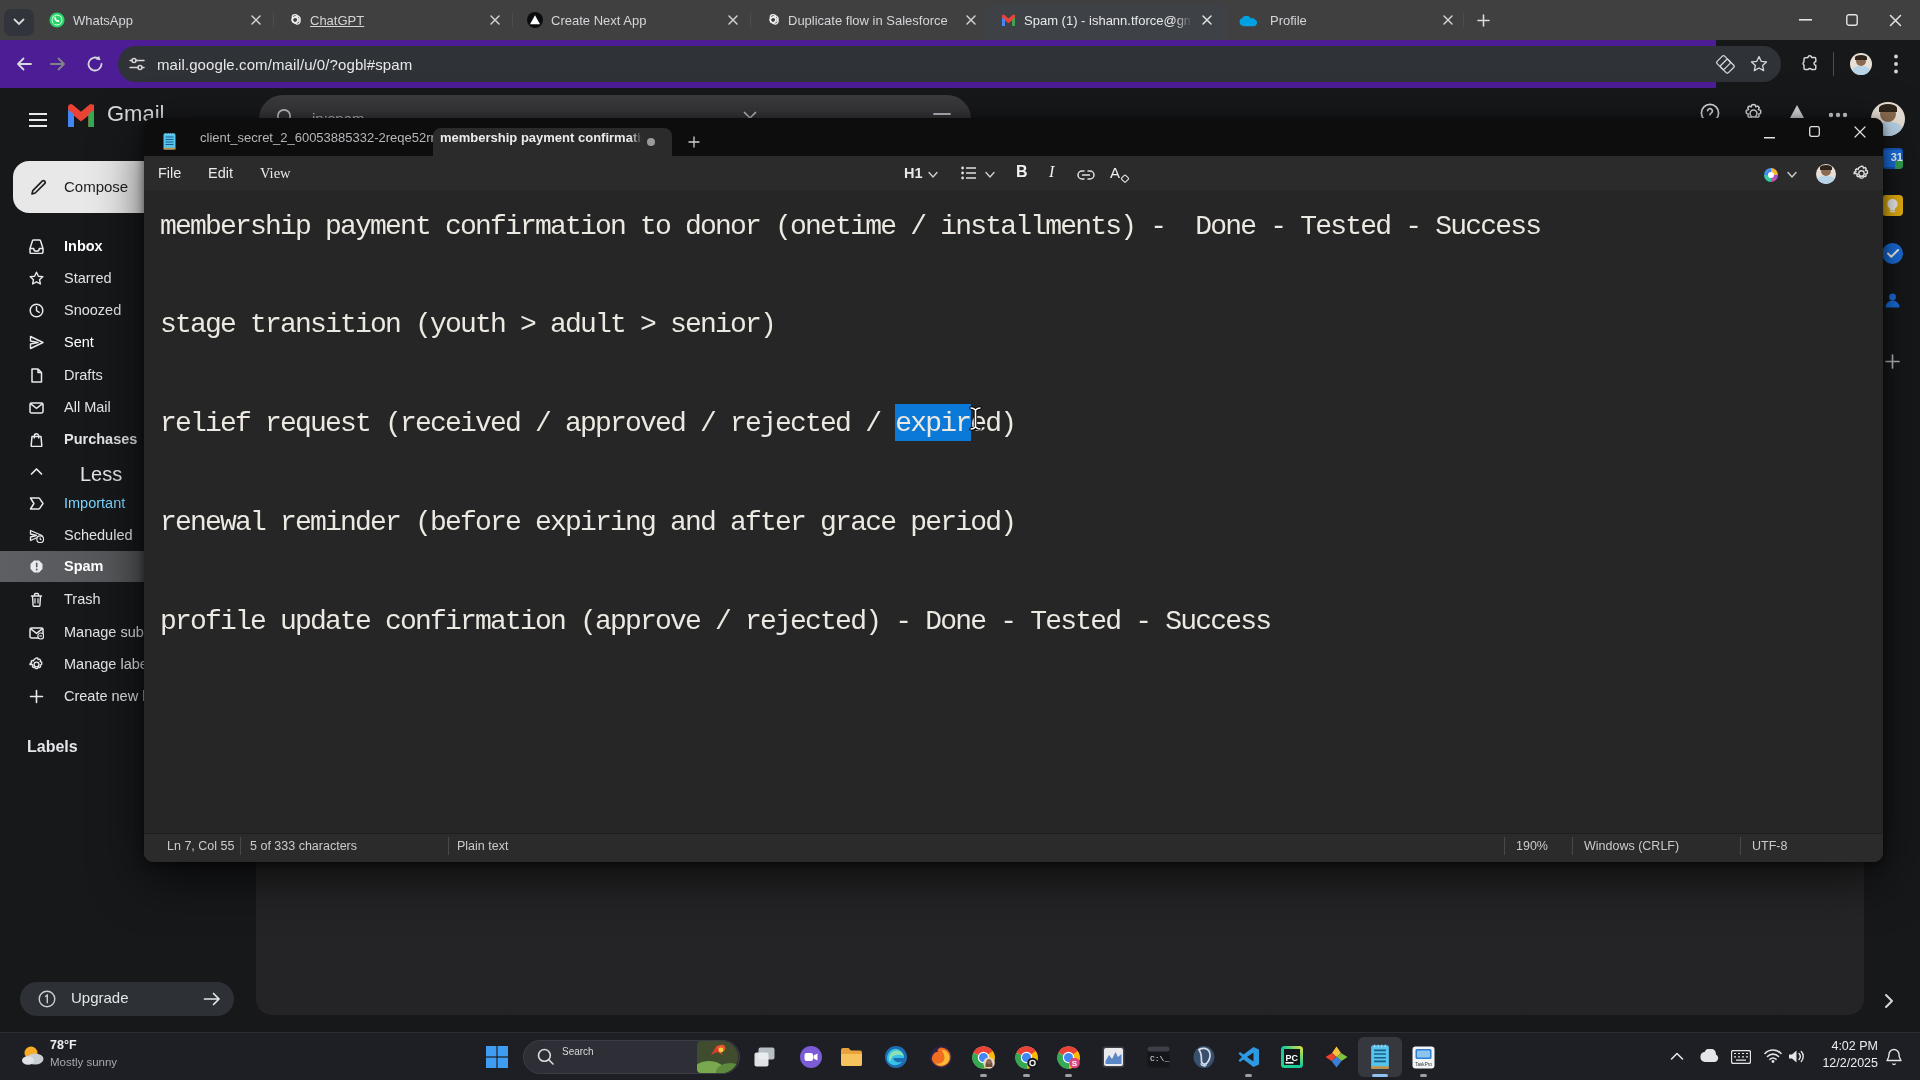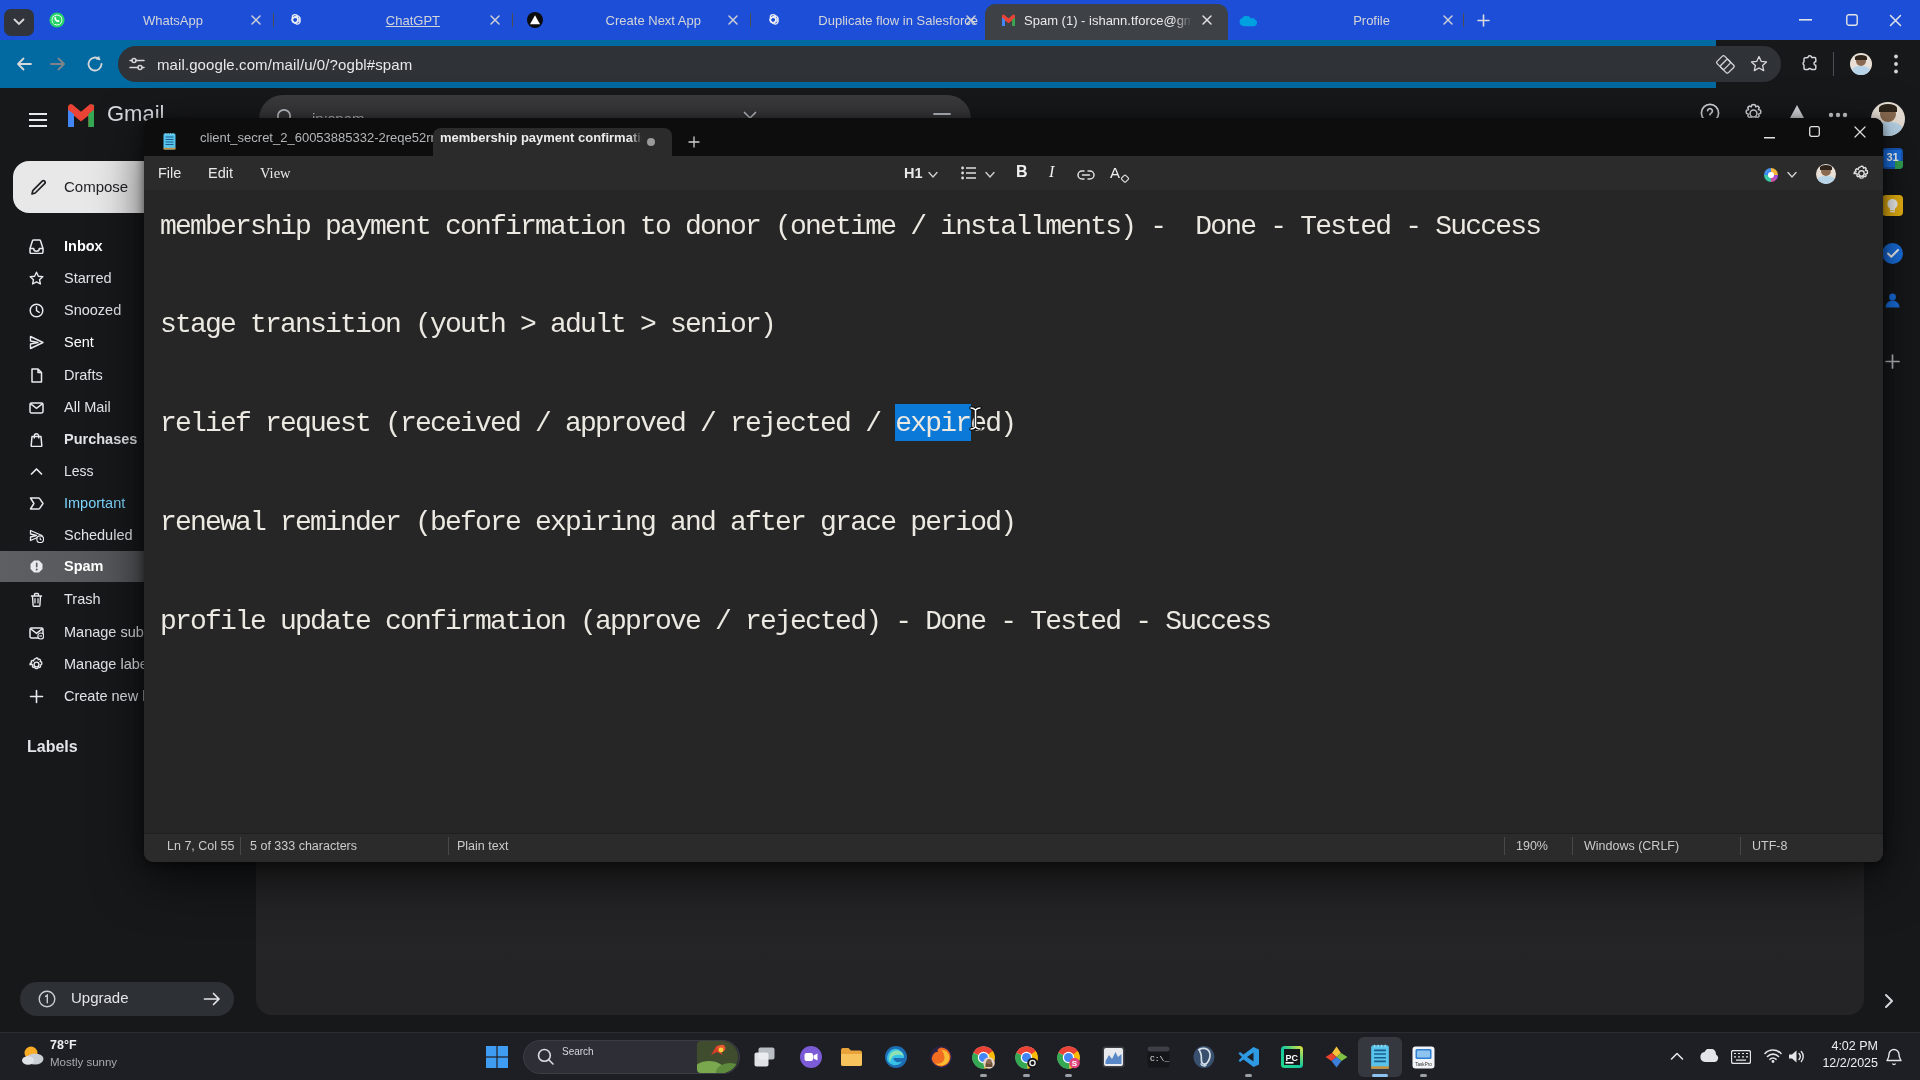--- a/index.html
+++ b/index.html
@@ -5,21 +5,21 @@
   * { margin:0; padding:0; box-sizing:border-box; }
   html,body { width:1920px; height:1080px; overflow:hidden; background:#17181a; font-family:"Liberation Sans",sans-serif; }
   .abs { position:absolute; }
   #stage { position:relative; width:1920px; height:1080px; }
   svg { display:block; }
 </style>
 </head>
 <body>
 <div id="stage">
 
-  <div class="abs" id="tabstrip" style="left:0;top:0;width:1920px;height:40px;background:#1d4ed8;text-align:right;">
+  <div class="abs" id="tabstrip" style="left:0;top:0;width:1920px;height:40px;background:#404040;">
 
     <div class="abs" style="left:4px;top:9px;width:30px;height:27px;border-radius:7px;background:#31343a;"></div>
     <svg class="abs" style="left:13px;top:17px;" width="12" height="10" viewBox="0 0 12 10">
         <path d="M1.5 2.5 L6 7 L10.5 2.5" fill="none" stroke="#d9dadd" stroke-width="1.8" stroke-linecap="round"></path>
       </svg>
 
     <svg class="abs" style="left:49px;top:12px;" width="16" height="16" viewBox="0 0 16 16">
         <circle cx="8" cy="8" r="7.6" fill="#25d366"></circle>
         <circle cx="8" cy="8" r="5.4" fill="#fff"></circle>
         <circle cx="8" cy="8" r="4.6" fill="#25d366"></circle>
@@ -96,21 +96,21 @@
         <rect width="13" height="1.6" fill="#e3e4e6"></rect>
       </svg>
     <svg class="abs" style="left:1846px;top:14px;" width="12" height="12" viewBox="0 0 12 12">
         <rect x="0.8" y="0.8" width="10.4" height="10.4" rx="2" fill="none" stroke="#e3e4e6" stroke-width="1.4"></rect>
       </svg>
     <svg class="abs" style="left:1889px;top:14px;" width="13" height="13" viewBox="0 0 13 13">
         <path d="M1.5 1.5 L11.5 11.5 M11.5 1.5 L1.5 11.5" stroke="#e3e4e6" stroke-width="1.5" stroke-linecap="round"></path>
       </svg>
   </div>
 
-  <div class="abs" id="toolbar" style="left:0;top:40px;width:1716px;height:48px;background:#0369a1;">
+  <div class="abs" id="toolbar" style="left:0;top:40px;width:1716px;height:48px;background:#4c1d95;">
 
     <svg class="abs" style="left:14px;top:14px;" width="20" height="20" viewBox="0 0 20 20">
         <path d="M17 10 H4 M9.5 4.5 L4 10 L9.5 15.5" fill="none" stroke="#d5d7da" stroke-width="1.8" stroke-linecap="round" stroke-linejoin="round"></path>
       </svg>
 
     <svg class="abs" style="left:48px;top:14px;" width="20" height="20" viewBox="0 0 20 20">
         <path d="M3 10 H16 M10.5 4.5 L16 10 L10.5 15.5" fill="none" stroke="#808489" stroke-width="1.8" stroke-linecap="round" stroke-linejoin="round"></path>
       </svg>
 
     <svg class="abs" style="left:85px;top:14px;" width="20" height="20" viewBox="0 0 20 20">
@@ -242,21 +242,21 @@
       </svg>
     <div class="abs" style="left:64px;top:311px;font-size:14.5px;font-weight:normal;color:#e2e4e7;white-space:nowrap;">All Mail</div>
     <svg class="abs" style="left:29px;top:344px;" width="15" height="15" viewBox="0 0 15 15">
         <path d="M3 4.5 h9 l.8 9 a1 1 0 0 1-1 1 H3.2 a1 1 0 0 1-1-1 Z" fill="none" stroke="#e8eaed" stroke-width="1.5" stroke-linejoin="round"></path>
         <path d="M5.3 6.5 V4 a2.2 2.2 0 0 1 4.4 0 V6.5" fill="none" stroke="#e8eaed" stroke-width="1.4"></path>
       </svg>
     <div class="abs" style="left:64px;top:343px;font-size:14.5px;font-weight:bold;color:#e2e4e7;white-space:nowrap;">Purchases</div>
     <svg class="abs" style="left:29px;top:376px;" width="15" height="15" viewBox="0 0 15 15">
         <path d="M2.5 10 L7.5 5 L12.5 10" fill="none" stroke="#e8eaed" stroke-width="1.7" stroke-linecap="round" stroke-linejoin="round"></path>
       </svg>
-    <div class="abs" style="left:64px;top:375px;font-size:14px;font-weight:normal;color:#e2e4e7;white-space:nowrap;text-align:center;">Less</div>
+    <div class="abs" style="left:80px;top:375px;font-size:20px;font-weight:normal;color:#e2e4e7;white-space:nowrap;text-align:center;">Less</div>
     <svg class="abs" style="left:29px;top:408px;" width="15" height="15" viewBox="0 0 15 15">
         <path d="M1.5 2 h8 a1.5 1.5 0 0 1 1.2.6 L14 7.5 L10.7 12.4 a1.5 1.5 0 0 1-1.2.6 h-8 l3.4-5.5 Z" fill="none" stroke="#e8eaed" stroke-width="1.5" stroke-linejoin="round"></path>
       </svg>
     <div class="abs" style="left:64px;top:407px;font-size:14.5px;font-weight:normal;color:#7dd3fc;white-space:nowrap;">Important</div>
     <svg class="abs" style="left:29px;top:440px;" width="15" height="15" viewBox="0 0 15 15">
         <path d="M1.5 12.5 L13 7.5 L1.5 2.5 L1.5 6 L7.5 7.5 L1.5 9 Z" fill="none" stroke="#e8eaed" stroke-width="1.3" stroke-linejoin="round"></path>
         <circle cx="11.2" cy="11.2" r="3.4" fill="#17181a" stroke="#e8eaed" stroke-width="1.2"></circle>
         <path d="M11.2 9.6 V11.3 L12.4 12" fill="none" stroke="#e8eaed" stroke-width="1.1"></path>
       </svg>
     <div class="abs" style="left:64px;top:439px;font-size:14.5px;font-weight:normal;color:#e2e4e7;white-space:nowrap;">Scheduled</div>
@@ -300,21 +300,21 @@
         <path d="M1.5 9 H16 M10.5 3.5 L16 9 L10.5 14.5" fill="none" stroke="#e3e5e8" stroke-width="1.7" stroke-linecap="round" stroke-linejoin="round"></path>
       </svg>
 
     
     <div class="abs" style="left:256px;top:52px;width:1608px;height:875px;border-radius:16px;background:linear-gradient(180deg,#2e2e30 0%,#29292b 12%,#252527 60%,#242426 100%);"></div>
 
     
     <div class="abs" style="left:1882px;top:60px;width:21px;height:21px;border-radius:4px;background:#185abc;overflow:hidden;">
         <div class="abs" style="left:2px;top:2px;width:17px;height:17px;background:#1a73e8;"></div>
         <div class="abs" style="left:13px;top:13px;width:8px;height:8px;background:#34a853;"></div>
-        <div class="abs" style="left:0;top:3px;width:21px;height:12px;font-size:11px;font-weight:bold;color:#fff;text-align:center;line-height:12px;">31</div>
+        <div class="abs" style="left:0;top:3px;width:21px;height:12px;font-size:11px;font-weight:bold;color:#fff;text-align:right;line-height:12px;">31</div>
       </div>
     <div class="abs" style="left:1882px;top:107px;width:21px;height:21px;border-radius:4px;background:#f5bb12;"></div>
     <svg class="abs" style="left:1886px;top:110px;" width="13" height="15" viewBox="0 0 13 15">
         <path d="M6.5 1 a5 5 0 0 1 2.6 9.3 l0 1.7 h-5.2 l0-1.7 A5 5 0 0 1 6.5 1z" fill="#fff"></path>
         <rect x="4.2" y="12.6" width="4.6" height="1.6" fill="#fff"></rect>
       </svg>
     <div class="abs" style="left:1882px;top:155px;width:21px;height:21px;border-radius:50%;background:#1a73e8;"></div>
     <svg class="abs" style="left:1887px;top:161px;" width="12" height="9" viewBox="0 0 12 9">
         <path d="M1 4.5 L4.3 7.8 L11 1" fill="none" stroke="#fff" stroke-width="2" stroke-linecap="round" stroke-linejoin="round"></path>
       </svg>

